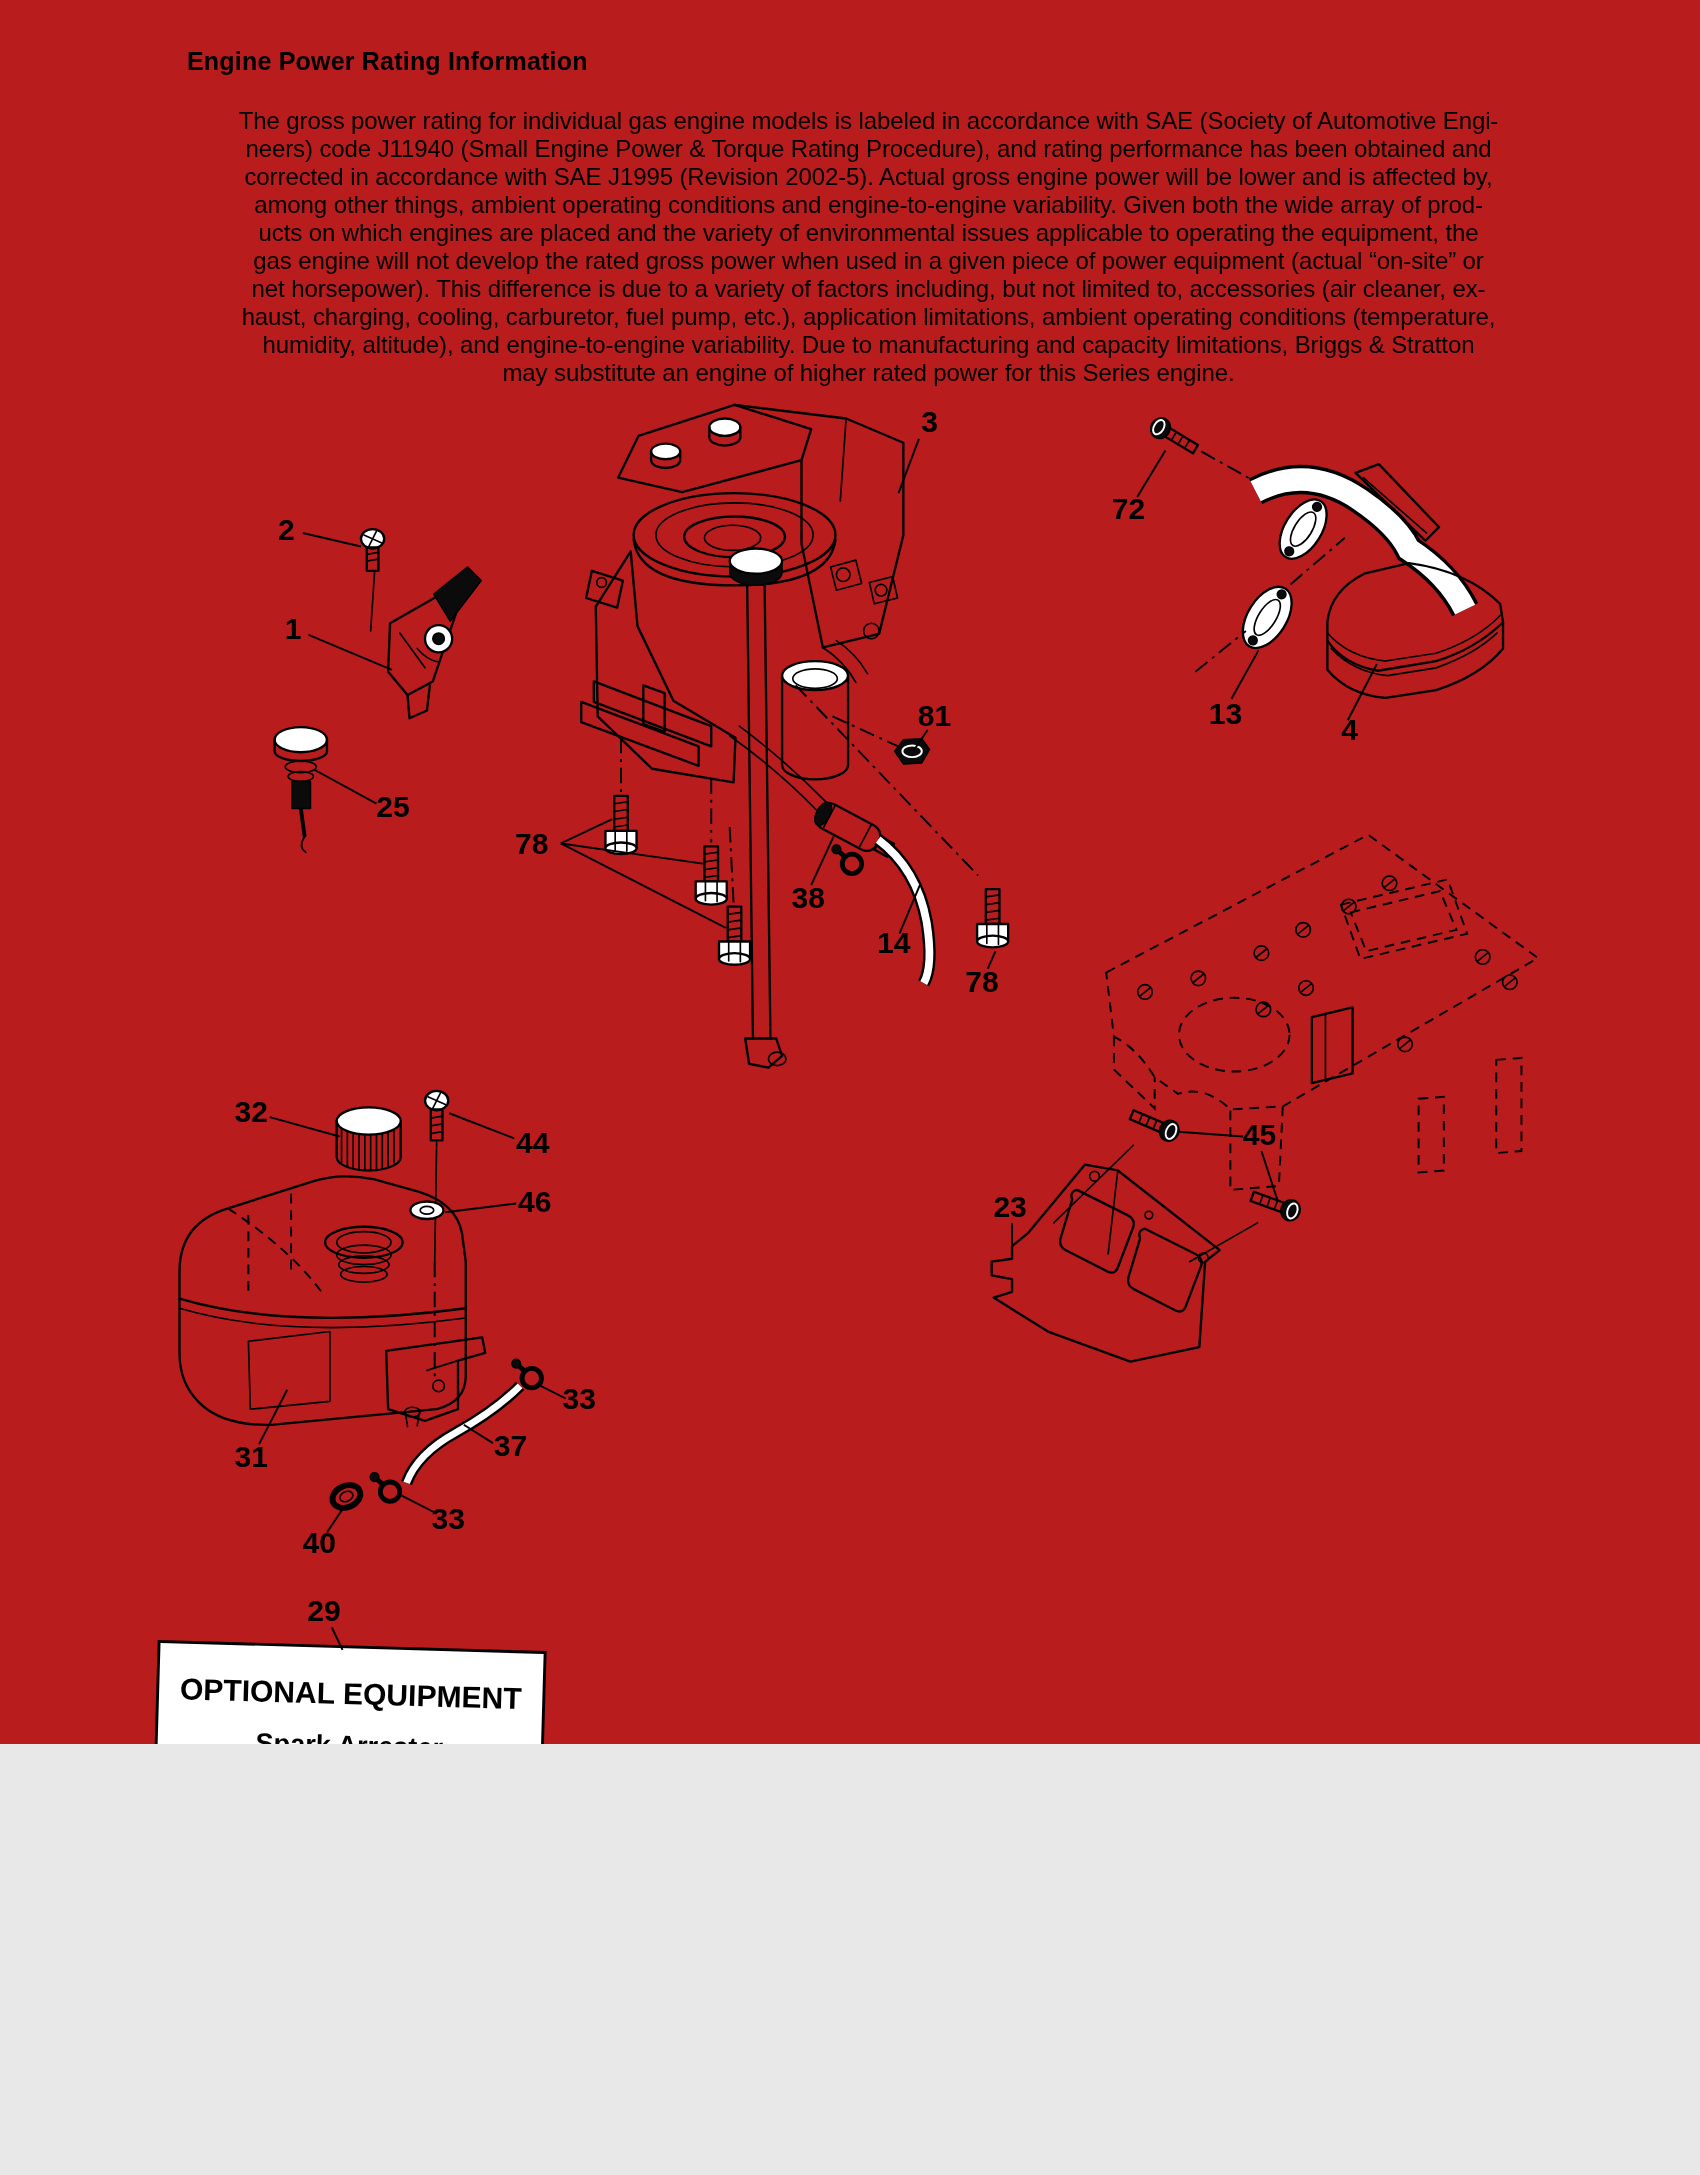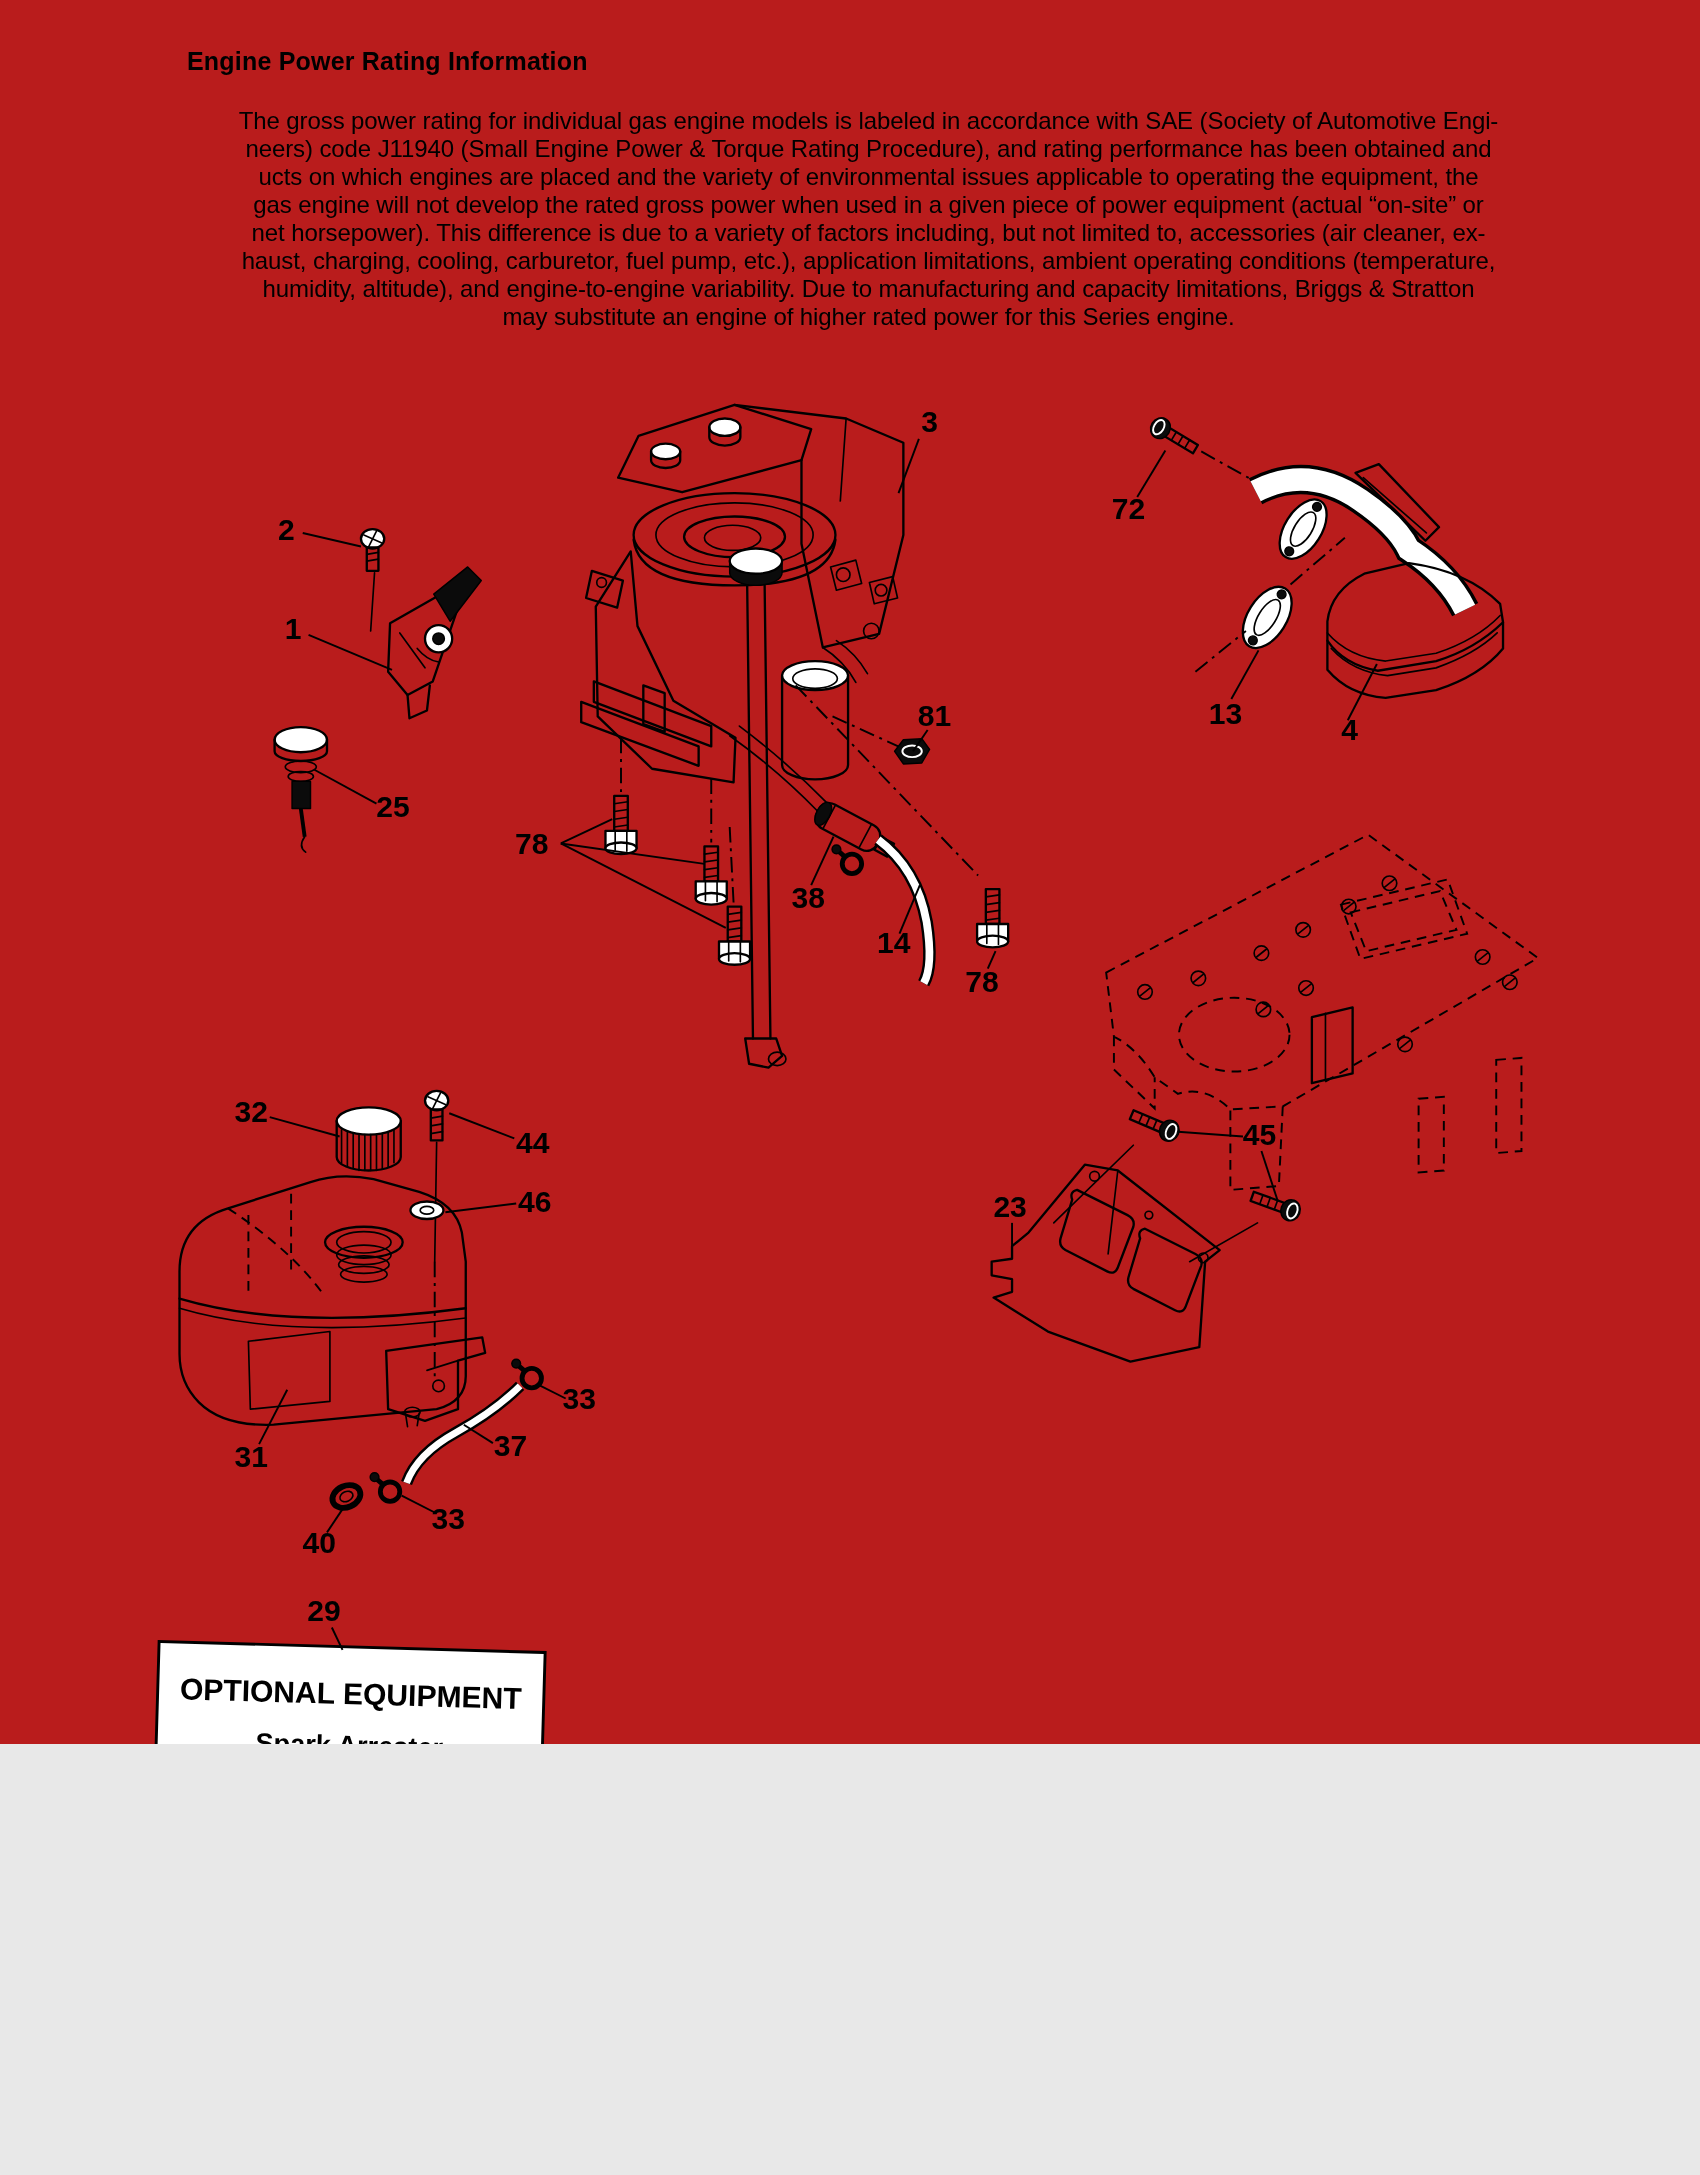--- a/index.html
+++ b/index.html
@@ -46,20 +46,22 @@
 </style>
 </head>
 <body>
 
 <div id="page">
 
   <div id="doc-title">Engine Power Rating Information</div>
   <div id="paragraph">
       <div>The gross power rating for individual gas engine models is labeled in accordance with SAE (Society of Automotive Engi-</div>
       <div>neers) code J11940 (Small Engine Power &amp; Torque Rating Procedure), and rating performance has been obtained and</div>
+      <div>corrected in accordance with SAE J1995 (Revision 2002-5).  Actual gross engine power will be lower and is affected by,</div>
+      <div>among other things, ambient operating conditions and engine-to-engine variability.  Given both the wide array of prod-</div>
       <div>ucts on which engines are placed and the variety of environmental issues applicable to operating the equipment, the</div>
       <div>gas engine will not develop the rated gross power when used in a given piece of power equipment (actual “on-site” or</div>
       <div>net horsepower).  This difference is due to a variety of factors including, but not limited to, accessories (air cleaner, ex-</div>
       <div>haust, charging, cooling, carburetor, fuel pump, etc.), application limitations, ambient operating conditions (temperature,</div>
       <div>humidity, altitude), and engine-to-engine variability.  Due to manufacturing and capacity limitations, Briggs &amp; Stratton</div>
       <div>may substitute an engine of higher rated power for this Series engine.</div>
     </div>
   <div id="footer-code">engine-stlt_bs_2</div>
 
   <svg width="1700" height="2176" viewBox="0 0 1752 2242">

